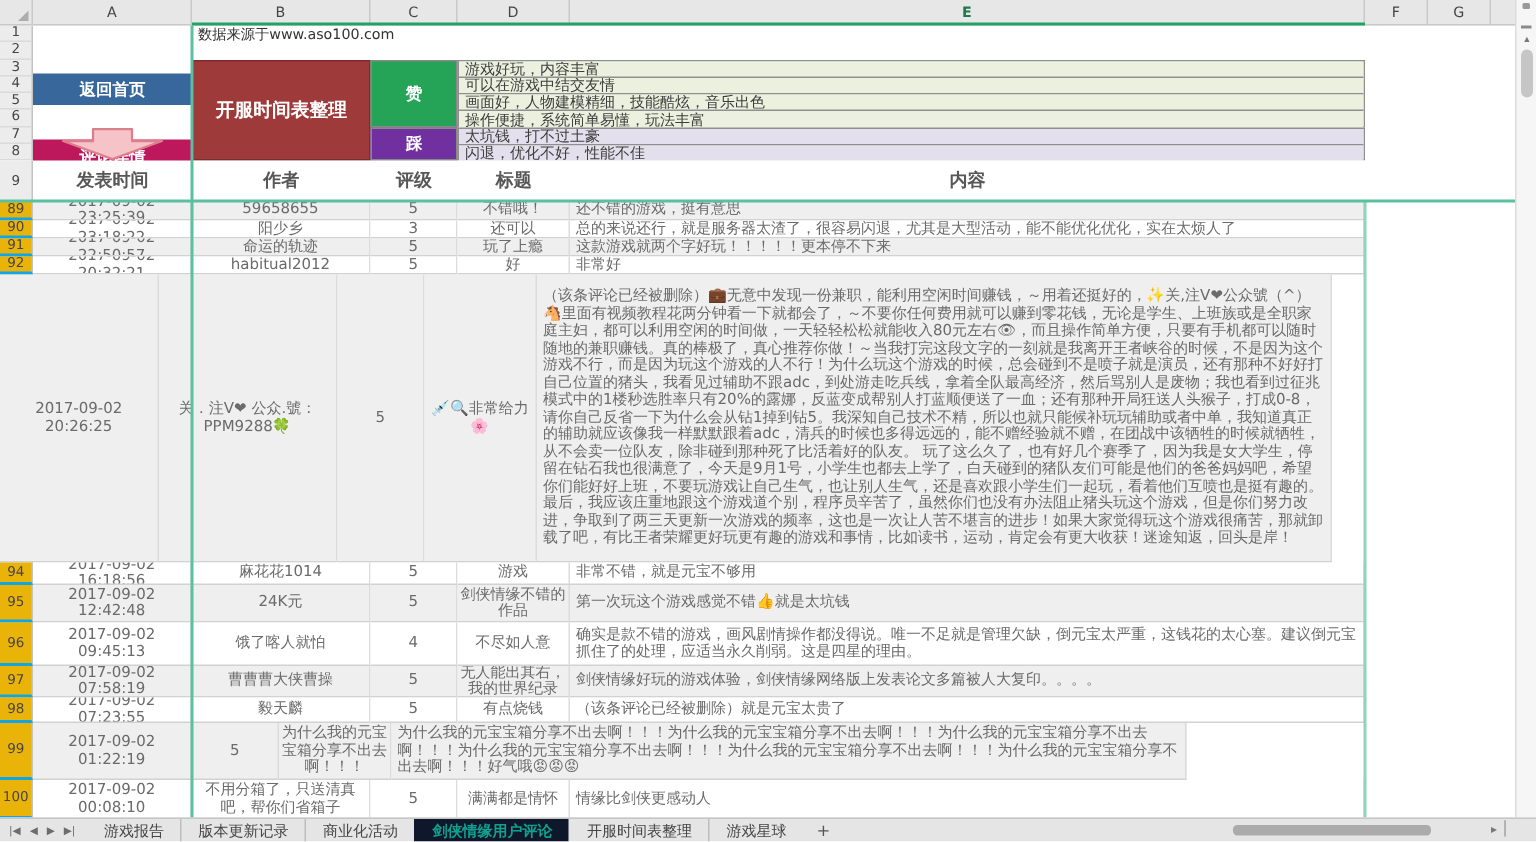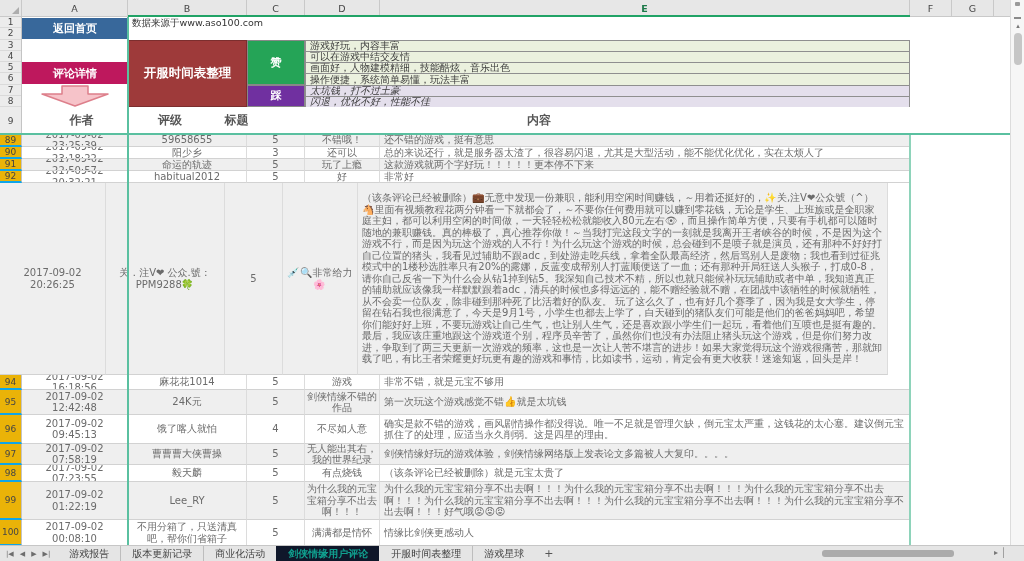--- a/index.html
+++ b/index.html
@@ -14,35 +14,35 @@
   .corner{position:relative;width:22px;}
   .corner::after{content:"";position:absolute;right:2px;bottom:2px;width:0;height:0;
       border-left:7px solid transparent;border-bottom:7px solid #adadad;}
   .hdr-underline{position:absolute;left:128px;top:15px;width:782px;height:2px;background:#21a366;z-index:4;}
   
   .toppane{position:absolute;top:17px;left:0;width:1010px;height:90px;background:#fff;z-index:1;}
   .topgut{position:absolute;left:0;top:0;width:22px;height:90px;background:#ececec;border-right:1px solid #c4c4c4;box-sizing:border-box;}
   .gutcell{height:11.25px;box-sizing:border-box;border-bottom:1px solid #dadada;
            font-size:9px;color:#454545;display:flex;align-items:center;justify-content:center;}
   .btn{position:absolute;display:flex;align-items:center;justify-content:center;
-       color:#fff;font-weight:bold;font-size:11px;cursor:default;}
+       color:#fff;font-weight:bold;font-size:11px;cursor:default;margin-top:31px;}
   .btn-home{left:22px;top:1px;width:106px;height:21px;background:#38689b;}
   .btn-detail{left:22px;top:45px;width:106px;height:22px;background:#be185d;}
   .arrow-wrap{position:absolute;left:38px;top:68px;width:74px;height:22px;}
   .srcnote{position:absolute;left:132px;top:0;height:12px;font-size:9.5px;color:#333;white-space:nowrap;}
   .sum-title{position:absolute;left:128px;top:22.5px;width:119px;height:67.5px;background:#9e3a3a;
        color:#fff;font-weight:bold;font-size:12.5px;display:flex;align-items:center;justify-content:center;
        border:1px solid #7c2e2e;box-sizing:border-box;}
   .sum-praise{position:absolute;left:247px;top:22.5px;width:58px;height:45px;background:#25a457;}
   .sum-dislike{position:absolute;left:247px;top:67.5px;width:58px;height:22.5px;background:#7030a0;}
   .sum-label{color:#fff;font-weight:bold;font-size:11px;display:flex;align-items:center;justify-content:center;
        width:100%;height:100%;box-sizing:border-box;border:1px solid #888;}
   .items{position:absolute;left:305px;width:605px;box-sizing:border-box;border:1px solid #8f8f8f;}
   .items-praise{top:22.5px;height:45px;}
-  .items-dislike{top:67.5px;height:22.5px;font-style:italic;}
+  .items-dislike{top:67.5px;height:22.5px;}
   .item-row{box-sizing:border-box;height:11.25px;border-bottom:1px solid #8f8f8f;
        font-size:10px;color:#3c3c3c;display:flex;align-items:center;padding-left:4px;overflow:hidden;}
   .item-row:last-child{border-bottom:none;}
   .items-praise .item-row{background:#ebf1de;}
   .items-dislike .item-row{background:#e4dfec;}
   
   .thead{position:absolute;top:107px;left:0;width:910px;height:27px;display:flex;background:#fff;z-index:1;}
   .thead .gut{width:22px;background:#ececec;border-right:1px solid #c4c4c4;box-sizing:border-box;
        font-size:9px;color:#454545;display:flex;align-items:center;justify-content:center;}
   .th{box-sizing:border-box;font-size:12px;font-weight:bold;color:#575757;
@@ -139,20 +139,21 @@
         <div class="item-row">操作便捷，系统简单易懂，玩法丰富</div>
       </div>
     <div class="items items-dislike">
         <div class="item-row">太坑钱，打不过土豪</div>
         <div class="item-row">闪退，优化不好，性能不佳</div>
       </div>
   </div>
 
   <div class="thead">
     <div class="gut">9</div>
+    <div class="th" style="width:106px">发表时间</div>
     <div class="th" style="width:119px">作者</div>
     <div class="th" style="width:58px">评级</div>
     <div class="th" style="width:75px">标题</div>
     <div class="th" style="width:530px">内容</div>
   </div>
 
   <div class="datapane">
       <div class="drow row-odd" style="height: 13px;">
         <div class="gut">89</div>
         <div class="dc c-time">2017-09-02 23:25:39</div>
@@ -250,21 +251,20 @@
         <div class="dc c-author">毅天麟</div>
         <div class="dc c-rating">5</div>
         <div class="dc c-title">有点烧钱</div>
         <div class="dc c-content">
           <div class="" style="display: block;">（该条评论已经被删除）就是元宝太贵了</div>
         </div>
       </div>
       <div class="drow row-odd" style="height: 38px;">
         <div class="gut">99</div>
         <div class="dc c-time">2017-09-02 01:22:19</div>
-        <div class="dc c-author">Lee_RY</div>
         <div class="dc c-rating">5</div>
         <div class="dc c-title">为什么我的元宝宝箱分享不出去啊！！！</div>
         <div class="dc c-content">
           <div class="" style="display: block;">为什么我的元宝宝箱分享不出去啊！！！为什么我的元宝宝箱分享不出去啊！！！为什么我的元宝宝箱分享不出去啊！！！为什么我的元宝宝箱分享不出去啊！！！为什么我的元宝宝箱分享不出去啊！！！为什么我的元宝宝箱分享不出去啊！！！好气哦😡😡😡</div>
         </div>
       </div>
       <div class="drow row-even" style="height: 26px;">
         <div class="gut">100</div>
         <div class="dc c-time">2017-09-02 00:08:10</div>
         <div class="dc c-author">不用分箱了，只送清真吧，帮你们省箱子</div>

